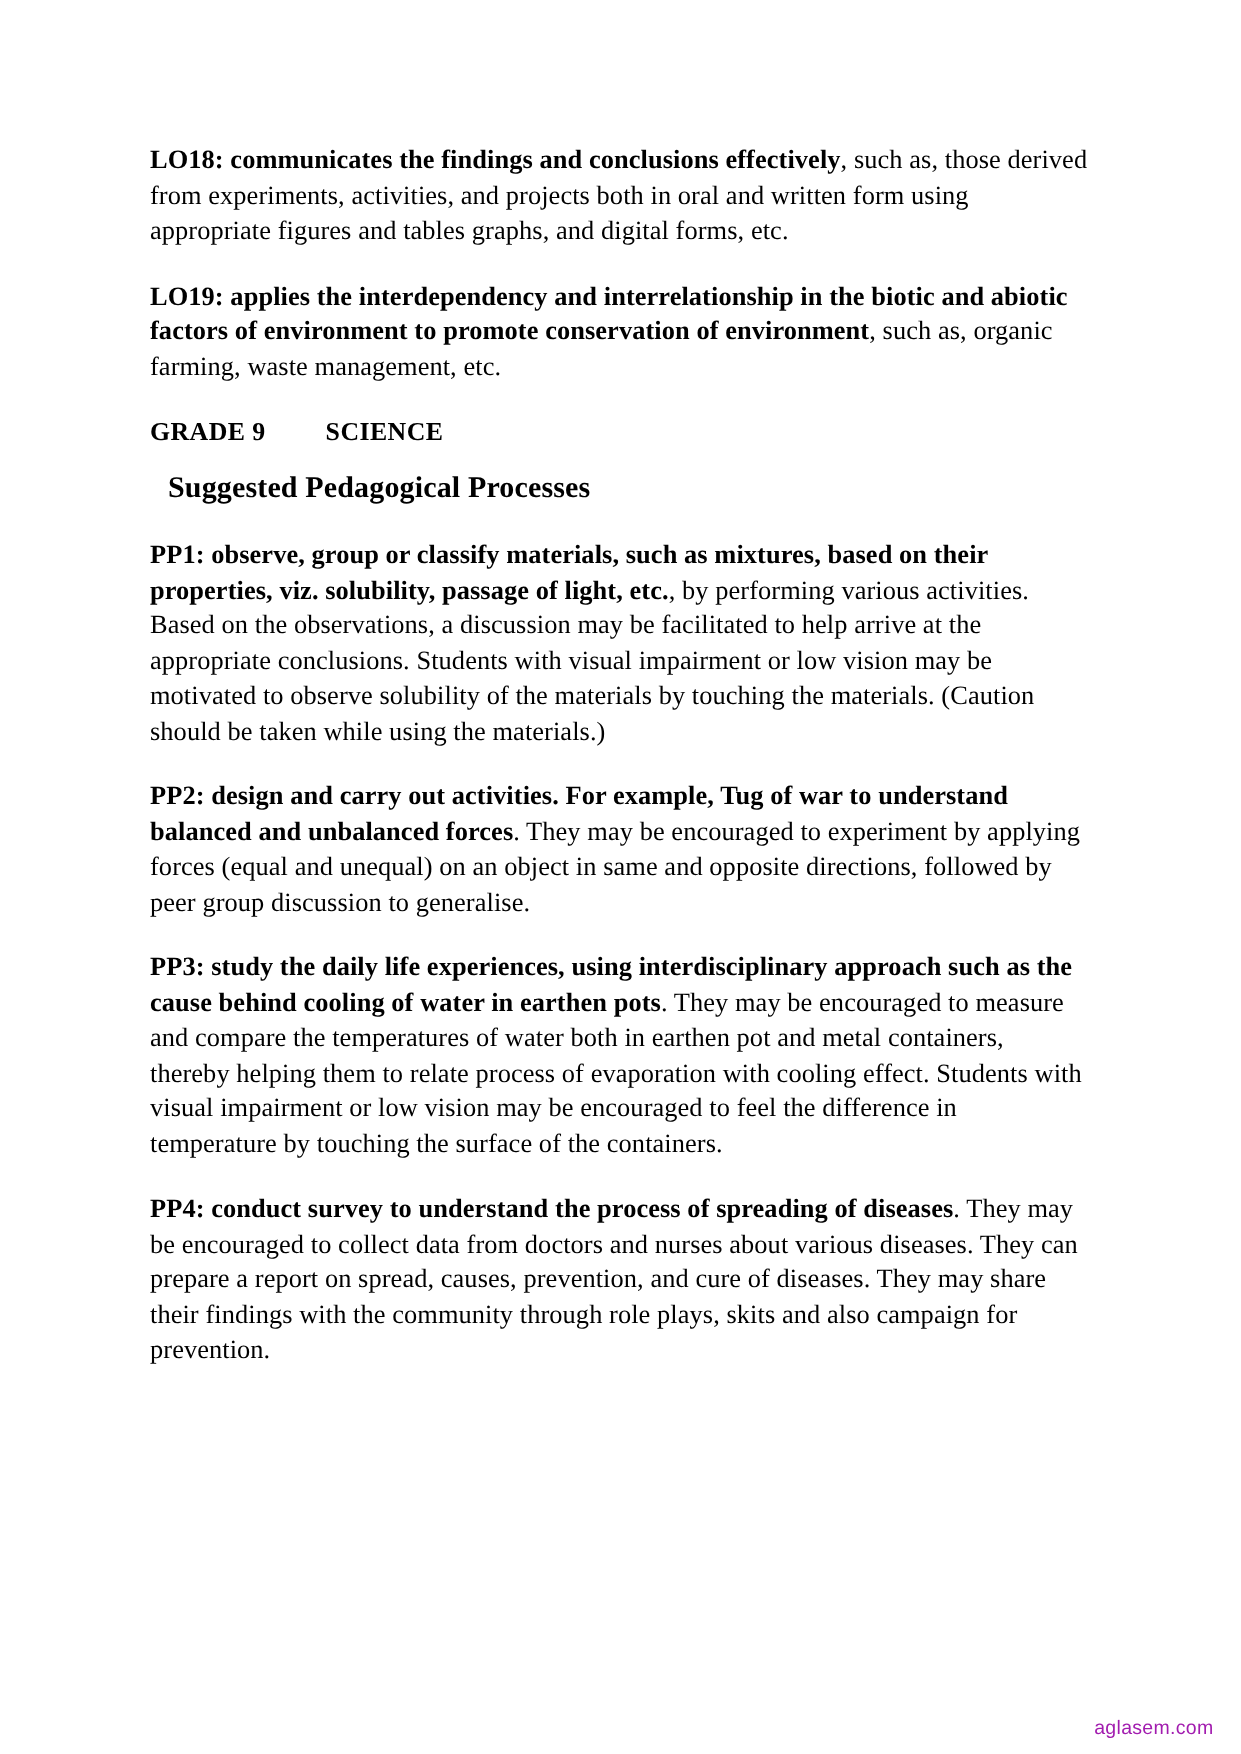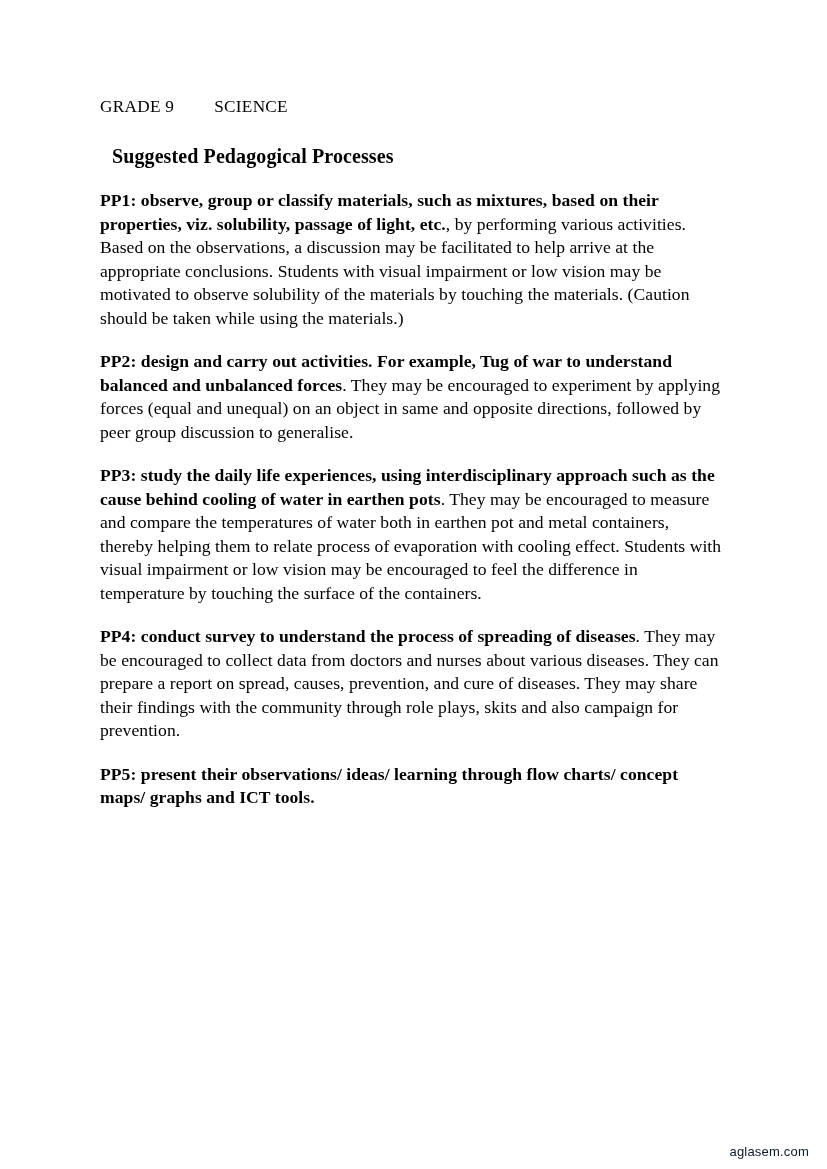--- a/index.html
+++ b/index.html
@@ -30,23 +30,23 @@
     margin: 0 0 20px 0;
     font-size: 17.6px;
     line-height: 23.5px;
     text-align: left;
     letter-spacing: 0.05px;
   }
   .b {
     font-weight: bold;
   }
   .grade-line {
-    margin: 0 0 26px 0;
+    margin: 0 0 14px 0;
     font-size: 17.2px;
-    font-weight: normal;
+    font-weight: bold;
     line-height: 23px;
     letter-spacing: 0.3px;
   }
   .grade-line .gap {
     display: inline-block;
     width: 40px;
   }
   h2.section-title {
     margin: 0 0 20px 12px;
     font-size: 20px;
@@ -59,43 +59,44 @@
     font-size: 17.6px;
     font-weight: bold;
     line-height: 23.5px;
   }
   .watermark {
     position: absolute;
     right: 18px;
     bottom: 10px;
     font-family: "Liberation Sans", sans-serif;
     font-size: 13px;
-    color: #0f172a;
+    color: #a21caf;
     letter-spacing: 0.2px;
   }
 </style>
 </head>
 <body>
 
 <div class="page">
   <div class="content">
 
+    <p class="para"><span class="b">LO18: communicates the findings and conclusions effectively</span><span>, such as, those derived from experiments, activities, and projects both in oral and written form using appropriate figures and tables graphs, and digital forms, etc.</span></p>
 
+    <p class="para"><span class="b">LO19: applies the interdependency and interrelationship in the biotic and abiotic factors of environment to promote conservation of environment</span><span>, such as, organic farming, waste management, etc.</span></p>
 
     <p class="grade-line"><span>GRADE 9</span><span class="gap"></span><span>SCIENCE</span></p>
 
     <h2 class="section-title">Suggested Pedagogical Processes</h2>
 
 
     <p class="para"><span class="b">PP1: observe, group or classify materials, such as mixtures, based on their properties, viz. solubility, passage of light, etc.</span><span>, by performing various activities. Based on the observations, a discussion may be facilitated to help arrive at the appropriate conclusions. Students with visual impairment or low vision may be motivated to observe solubility of the materials by touching the materials. (Caution should be taken while using the materials.)</span></p>
 
     <p class="para"><span class="b">PP2: design and carry out activities. For example, Tug of war to understand balanced and unbalanced forces</span><span>. They may be encouraged to experiment by applying forces (equal and unequal) on an object in same and opposite directions, followed by peer group discussion to generalise.</span></p>
 
     <p class="para"><span class="b">PP3: study the daily life experiences, using interdisciplinary approach such as the cause behind cooling of water in earthen pots</span><span>. They may be encouraged to measure and compare the temperatures of water both in earthen pot and metal containers, thereby helping them to relate process of evaporation with cooling effect. Students with visual impairment or low vision may be encouraged to feel the difference in temperature by touching the surface of the containers.</span></p>
 
     <p class="para"><span class="b">PP4: conduct survey to understand the process of spreading of diseases</span><span>. They may be encouraged to collect data from doctors and nurses about various diseases. They can prepare a report on spread, causes, prevention, and cure of diseases. They may share their findings with the community through role plays, skits and also campaign for prevention.</span></p>
 
-    <p class="para"><span class="b">PP5: present their observations/ ideas/ learning through flow charts/ concept maps/ graphs and ICT tools.</span><span></span></p>
 
   </div>
 
   <div class="watermark">aglasem.com</div>
 </div>
 
 </body></html>

